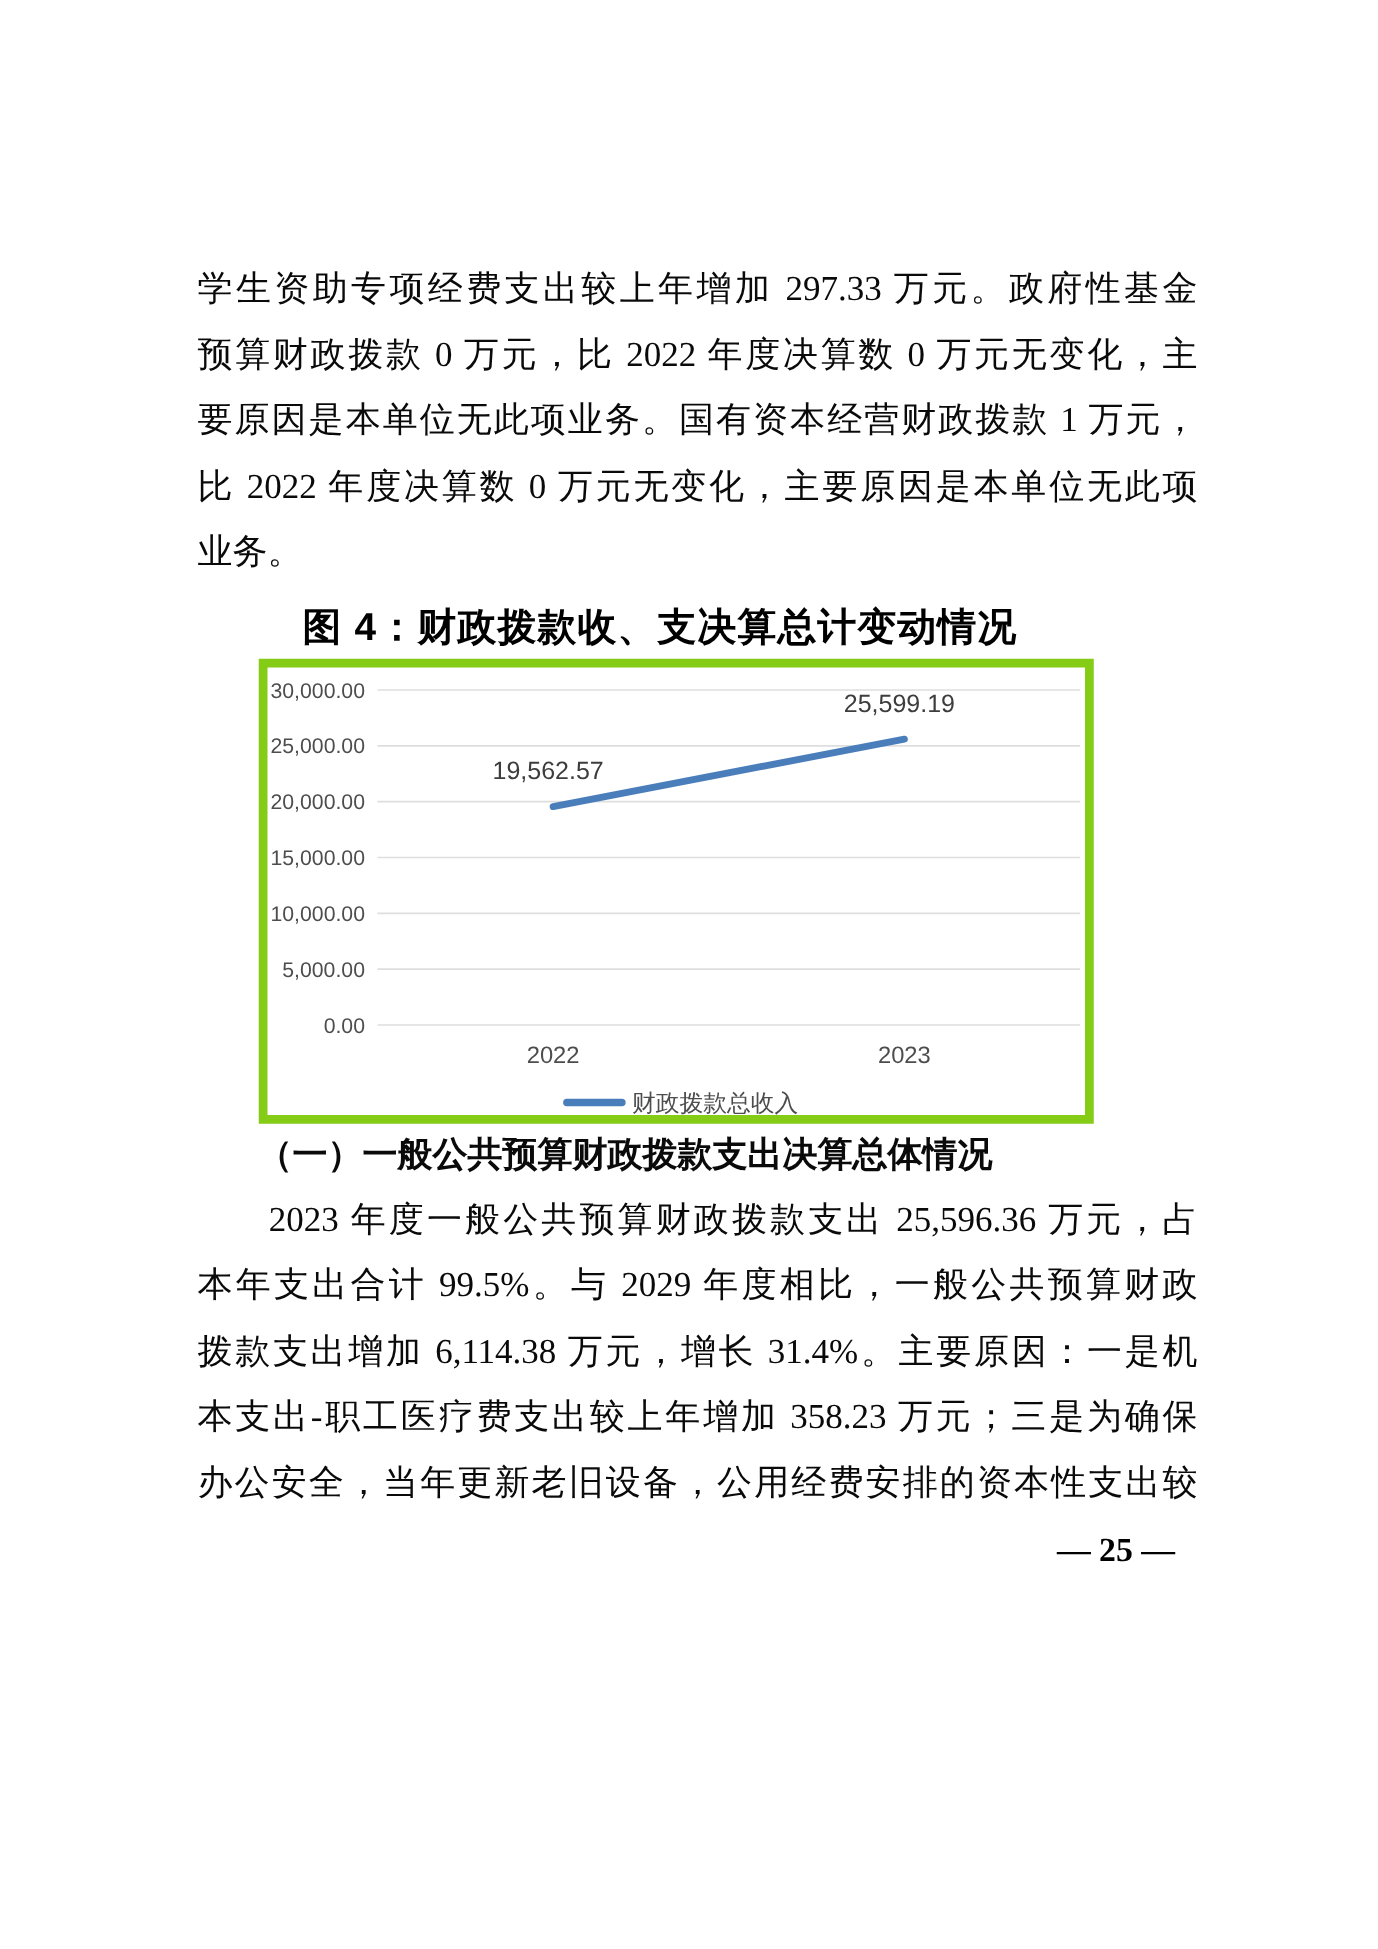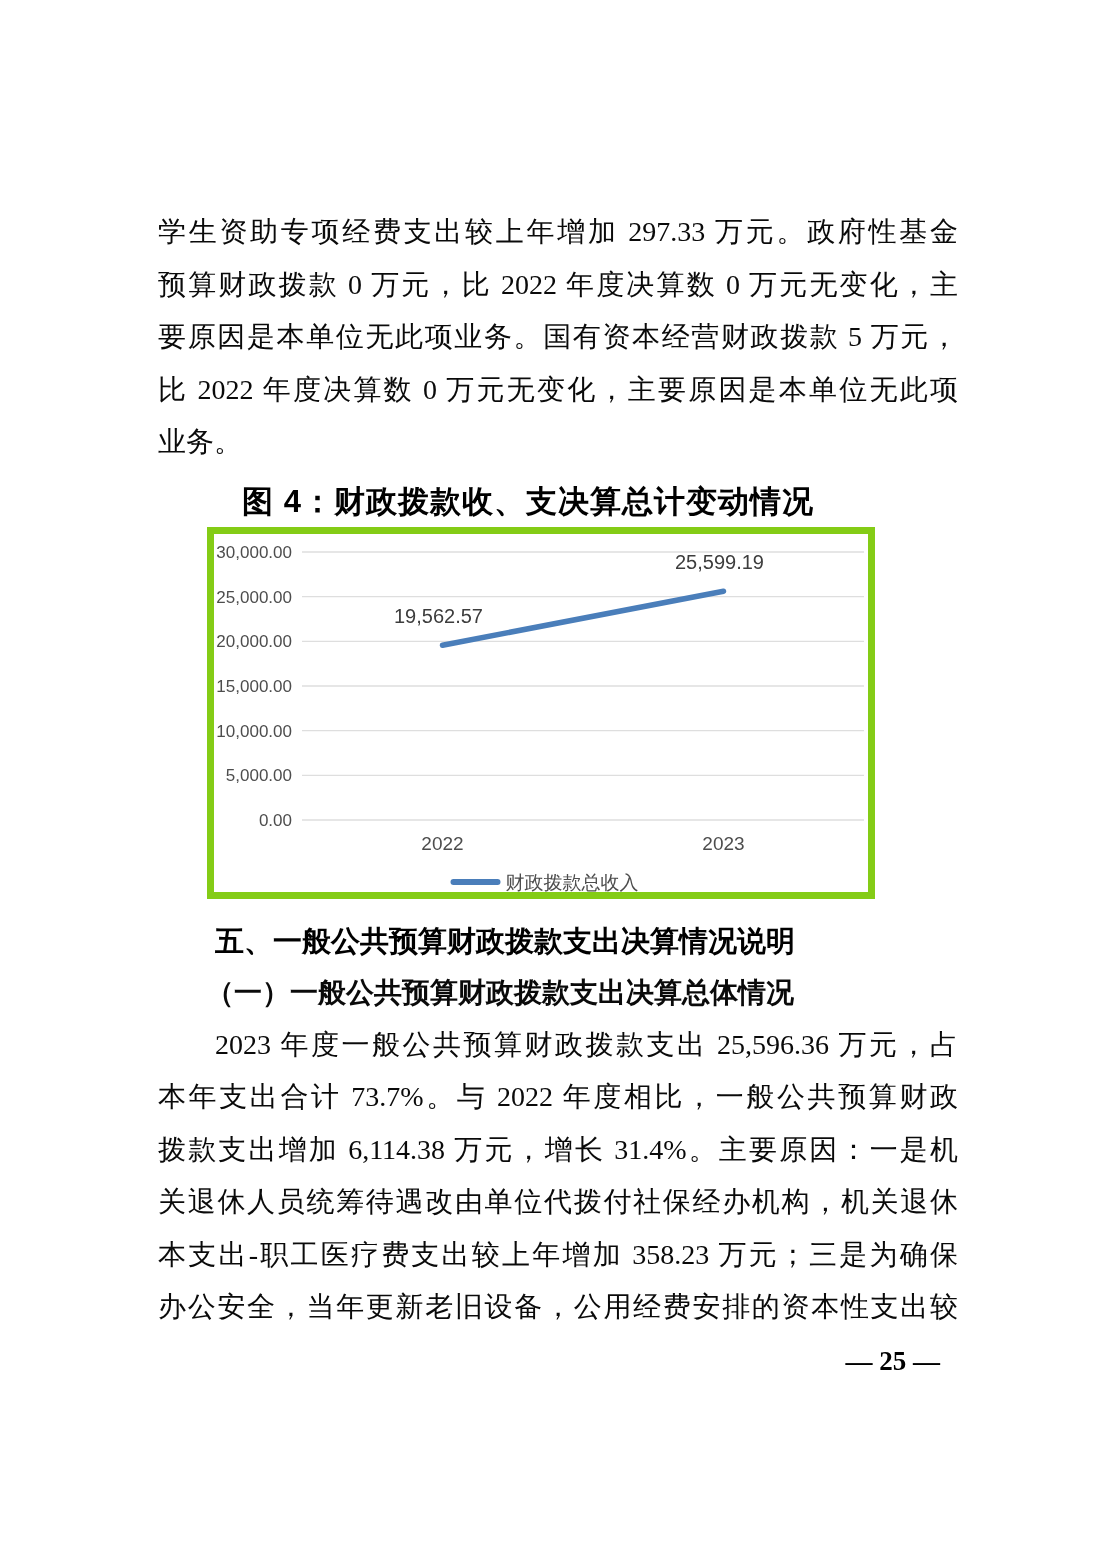--- a/index.html
+++ b/index.html
@@ -61,21 +61,21 @@
 </style>
 </head>
 <body>
 
 <div class="page">
   <div class="content">
 
     <div class="para last-short" id="para1">
         <div class="line">学生资助专项经费支出较上年增加 297.33 万元。政府性基金</div>
         <div class="line">预算财政拨款 0 万元，比 2022 年度决算数 0 万元无变化，主</div>
-        <div class="line">要原因是本单位无此项业务。国有资本经营财政拨款 5 万元，</div>
+        <div class="line">要原因是本单位无此项业务。国有资本经营财政拨款 1 万元，</div>
         <div class="line">比 2022 年度决算数 0 万元无变化，主要原因是本单位无此项</div>
         <div class="line">业务。</div>
       </div>
 
     <div class="fig-caption">图 4：财政拨款收、支决算总计变动情况</div>
 
     <div class="chart-box">
       <svg id="chart-svg" width="664" height="368" viewBox="0 0 664 368">
           <line x1="88" y1="18" x2="650" y2="18" stroke="#DEDEDE" stroke-width="1.3"></line>
           <text x="78" y="24" text-anchor="end" font-family="&quot;Liberation Sans&quot;,sans-serif" font-size="17" fill="#4D4D4D">30,000.00</text>
@@ -94,29 +94,27 @@
           <text x="228.5" y="316" text-anchor="middle" font-family="&quot;Liberation Sans&quot;,sans-serif" font-size="19" fill="#4D4D4D">2022</text>
           <text x="509.5" y="316" text-anchor="middle" font-family="&quot;Liberation Sans&quot;,sans-serif" font-size="19" fill="#4D4D4D">2023</text>
           <polyline points="228.5,111.24104133333333 509.5,57.31390266666668" fill="none" stroke="#4A7EBA" stroke-width="5.5" stroke-linecap="round"></polyline>
           <text x="224.5" y="89.24104133333333" text-anchor="middle" font-family="&quot;Liberation Sans&quot;,sans-serif" font-size="20" fill="#3D3D3D">19,562.57</text>
           <text x="505.5" y="35.31390266666668" text-anchor="middle" font-family="&quot;Liberation Sans&quot;,sans-serif" font-size="20" fill="#3D3D3D">25,599.19</text>
           <line x1="239.5" y1="348" x2="283.5" y2="348" stroke="#4A7EBA" stroke-width="6" stroke-linecap="round"></line>
           <text x="291.5" y="355" text-anchor="start" font-family="&quot;Liberation Sans&quot;,sans-serif" font-size="19" fill="#4D4D4D">财政拨款总收入</text>
         </svg>
     </div>
 
-    <div class="heading">五、一般公共预算财政拨款支出决算情况说明</div>
 
     <div class="subheading">（一）一般公共预算财政拨款支出决算总体情况</div>
 
     <div class="para" id="para2">
         <div class="line first-indent">2023 年度一般公共预算财政拨款支出 25,596.36 万元，占</div>
-        <div class="line">本年支出合计 73.7%。与 2022 年度相比，一般公共预算财政</div>
+        <div class="line">本年支出合计 99.5%。与 2029 年度相比，一般公共预算财政</div>
         <div class="line">拨款支出增加 6,114.38 万元，增长 31.4%。主要原因：一是机</div>
-        <div class="line">关退休人员统筹待遇改由单位代拨付社保经办机构，机关退休</div>
         <div class="line">本支出-职工医疗费支出较上年增加 358.23 万元；三是为确保</div>
         <div class="line">办公安全，当年更新老旧设备，公用经费安排的资本性支出较</div>
       </div>
 
     <div class="page-number">— 25 —</div>
 
   </div>
 </div>
 
 </body></html>

